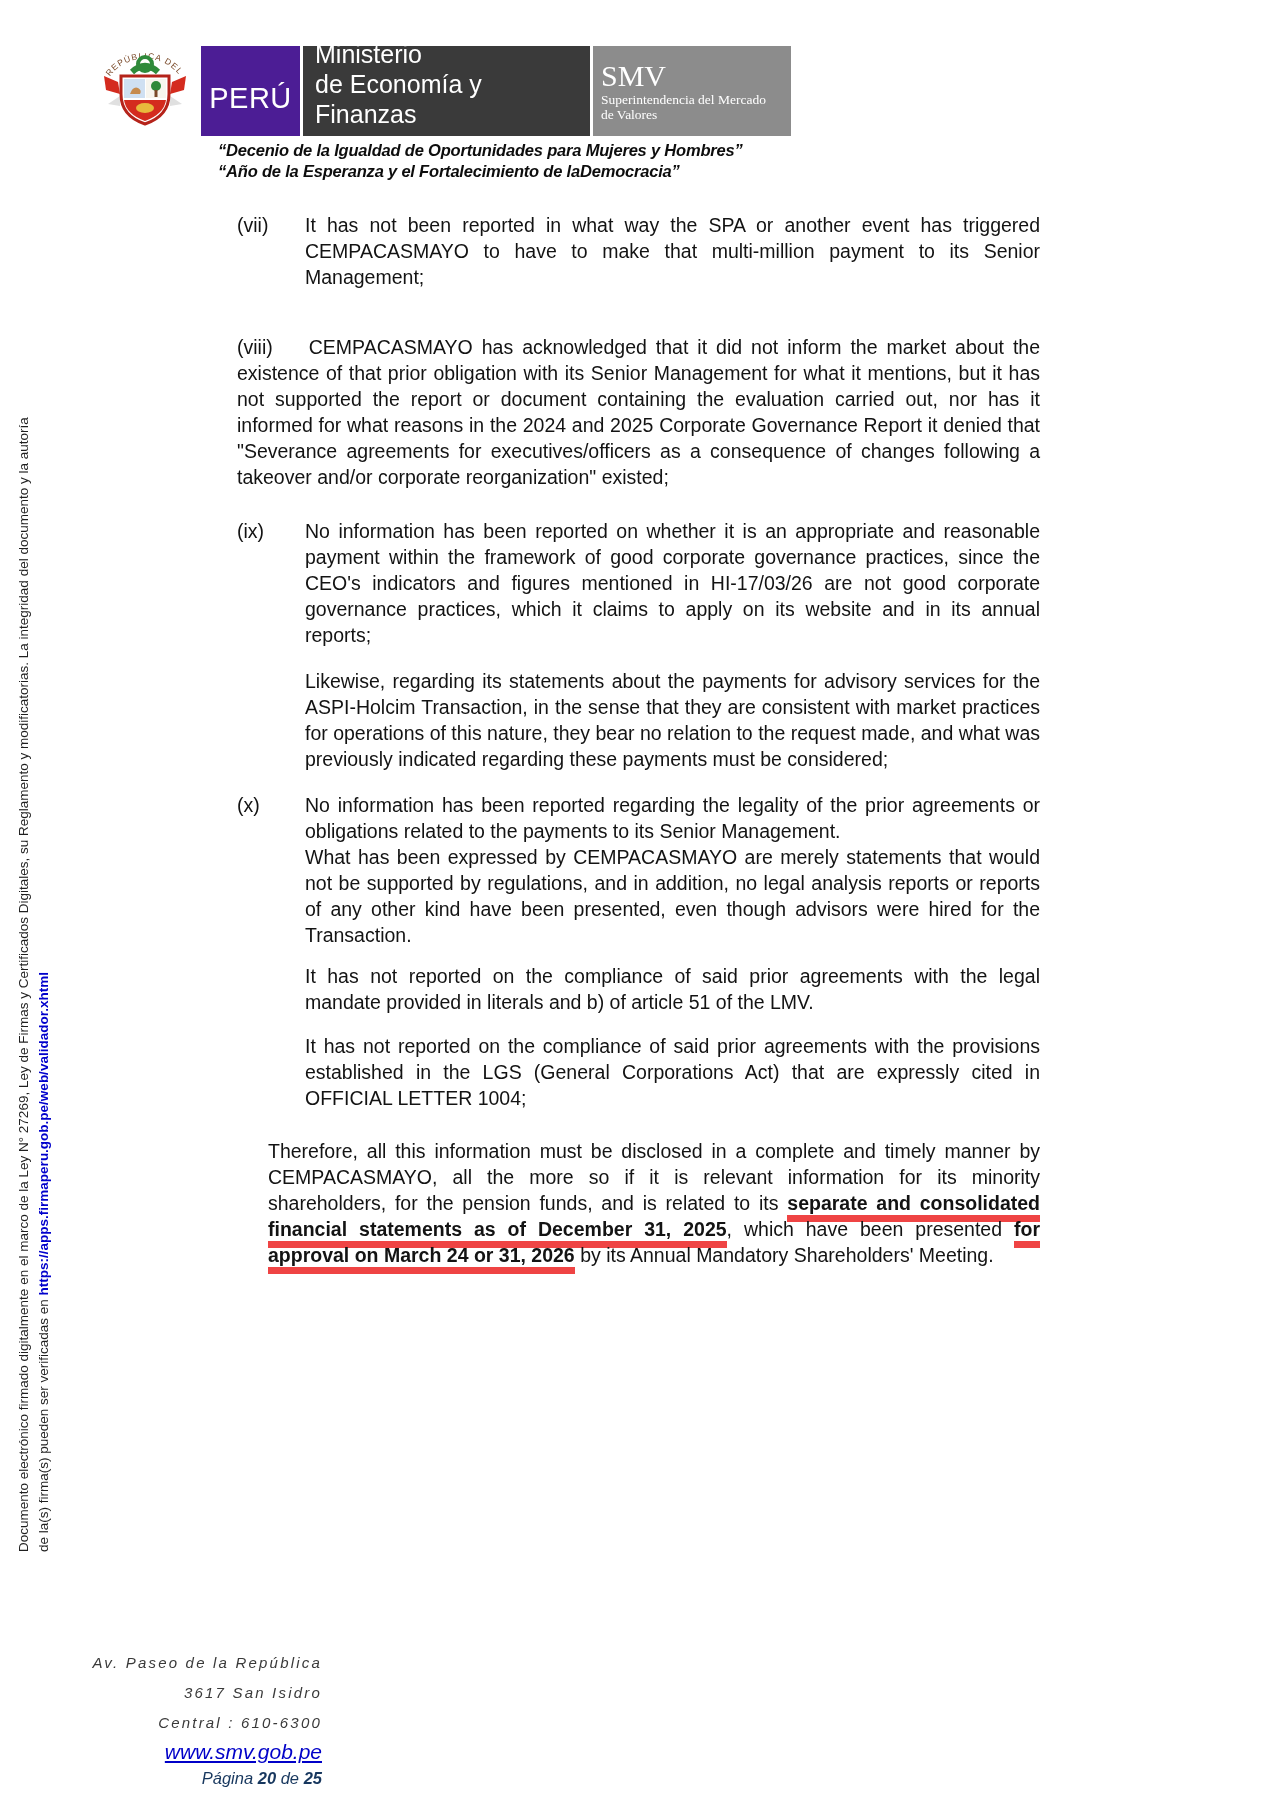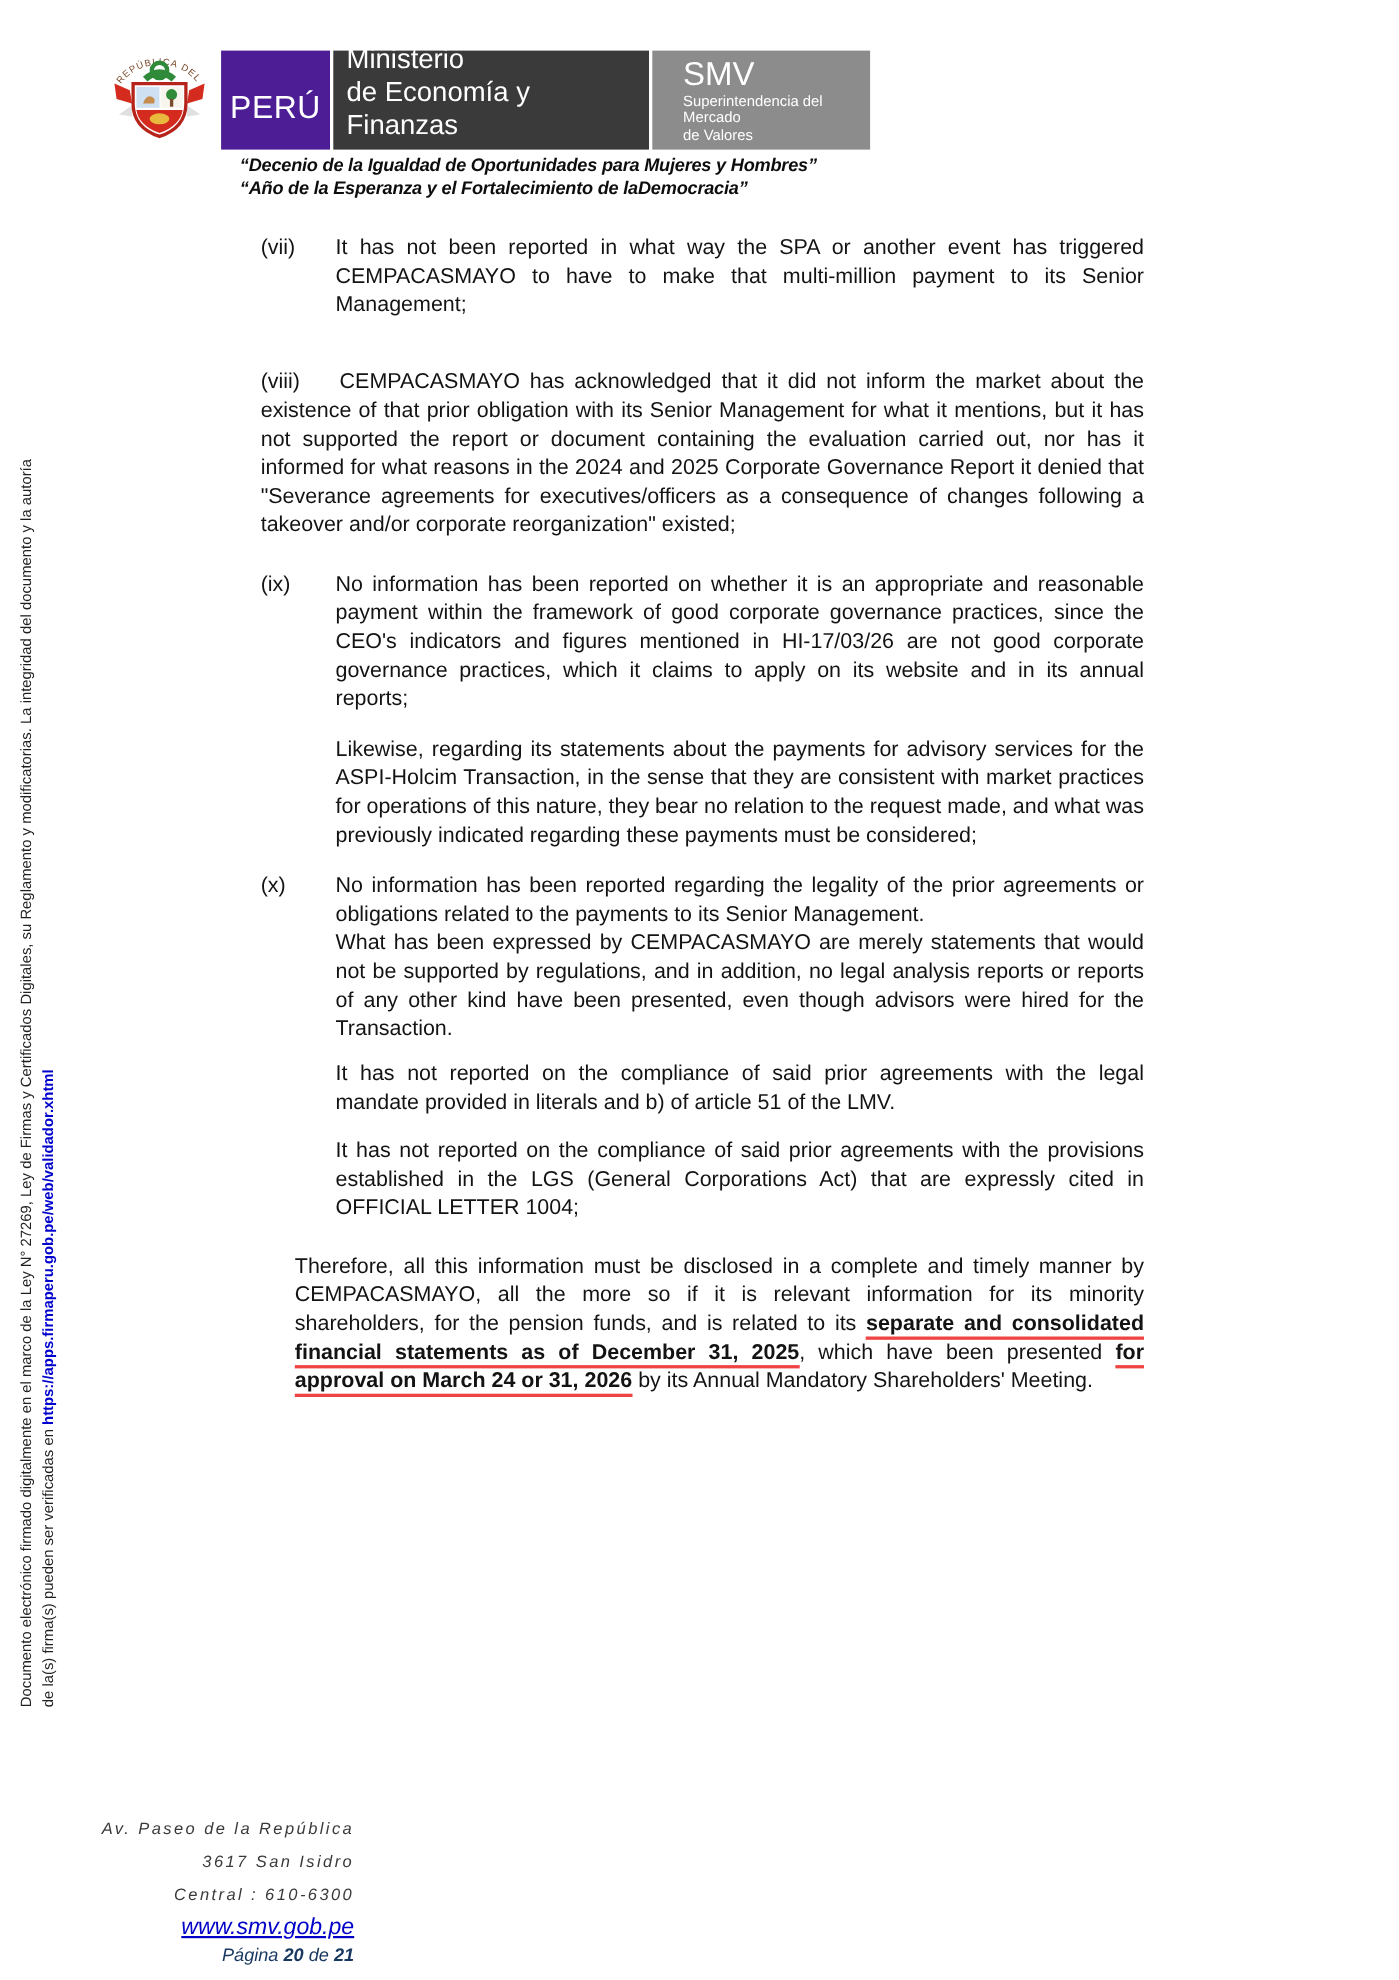--- a/index.html
+++ b/index.html
@@ -9,21 +9,21 @@
     font-family:"Liberation Sans", sans-serif; color:#111;
   }
 
   
   .coat { position:absolute; left:90px; top:46px; width:110px; height:92px; }
   .hbox { position:absolute; top:46px; height:90px; box-sizing:border-box; color:#fff; }
   .hbox.red  { left:201px; width:99px;  background:#4c1d95; display:flex; align-items:center; justify-content:center; }
   .hbox.red .peru { font-size:29px; letter-spacing:0.5px; margin-top:14px; }
   .hbox.dark { left:303px; width:287px; background:#3a3a3a; display:flex; flex-direction:column; justify-content:flex-end; padding:0 0 7px 12px; }
   .hbox.dark .mline { font-size:25px; line-height:30px; font-weight:400; }
-  .hbox.gray { left:593px; width:198px; background:#8c8c8c; display:flex; flex-direction:column; justify-content:center; padding-left:28px; }
+  .hbox.gray { left:593px; width:198px; background:#8c8c8c; display:flex; flex-direction:column; justify-content:center; padding-left:8px;font-family:Liberation Serif, serif; }
   .hbox.gray .smv { font-size:30px; line-height:32px; }
   .hbox.gray .smvsub { font-size:13.5px; line-height:15.5px; }
 
   .quotes { position:absolute; left:218px; top:140px; width:600px; }
   .quote { font-size:16.5px; line-height:21px; font-weight:bold; font-style:italic; letter-spacing:-0.2px; color:#0d0d0d; }
 
   
   .vwrap { position:absolute; left:14px; top:1552px; width:1345px; transform:rotate(-90deg); transform-origin:0 0; }
   .vline { font-size:13.5px; line-height:20px; color:#1f1f1f; white-space:nowrap; }
   .vurl { color:#0000cc; font-weight:bold; }
@@ -33,21 +33,21 @@
   .docbody p { margin:0; text-align:justify; }
   .block { margin-bottom:20px; }
   .block.numbered { display:flex; }
   .num { width:68px; flex:0 0 68px; }
   .ptext { flex:1; }
   .inline-num { white-space:nowrap; }
   .tabgap { display:inline-block; width:36px; }
   .block.indented { margin-left:68px; }
   .block.therefore { margin-left:31px; }
   .seg-bold { font-weight:bold; }
-  .seg-redline { border-bottom:3px solid #ef4444; padding-bottom:1px; }
+  .seg-redline { border-bottom:7px solid #ef4444; padding-bottom:1px; }
 
   [data-name="item-vii"] { margin-bottom:44px;justify-content:space-between; }
   [data-name="item-viii"] { margin-bottom:28px; }
   [data-name="para-other-obligations"] { margin-bottom:44px; }
   [data-name="item-x"] { margin-bottom:15px; }
   [data-name="para-lmv-compliance"] { margin-bottom:18px; }
   [data-name="para-lgs-compliance"] { margin-bottom:27px; }
   [data-name="item-xi"] { margin-bottom:32px; }
 
   
@@ -148,16 +148,16 @@
       <div class="block therefore" data-name="para-therefore">
         <p data-name="paragraph-text"><span data-name="text-segment">Therefore, all this information must be disclosed in a complete and timely manner by CEMPACASMAYO, all the more so if it is relevant information for its minority shareholders, for the pension funds, and is related to its </span><span class="seg-bold seg-redline" data-name="red-underlined-text">separate and consolidated financial statements as of December 31, 2025</span><span data-name="text-segment">, which have been presented </span><span class="seg-bold seg-redline" data-name="red-underlined-text">for approval on March 24 or 31, 2026</span><span data-name="text-segment"> by its Annual Mandatory Shareholders' Meeting.</span></p>
       </div>
     </main>
 
   <div class="footer" data-name="footer">
     <div class="addr" data-name="address-line-1">Av. Paseo de la República</div>
     <div class="addr" data-name="address-line-2">3617 San Isidro</div>
     <div class="addr" data-name="phone-line">Central : 610-6300</div>
     <div><a class="weblink" data-name="smv-website-link">www.smv.gob.pe</a></div>
-    <div class="pagenum" data-name="page-number"><span data-name="page-label">Página</span> <b data-name="page-current">20</b> <span data-name="page-of">de</span> <b data-name="page-total">21</b></div>
+    <div class="pagenum" data-name="page-number"><span data-name="page-label">Página</span> <b data-name="page-current">20</b> <span data-name="page-of">de</span> <b data-name="page-total">25</b></div>
   </div>
 
 </div>
 
 </body></html>

